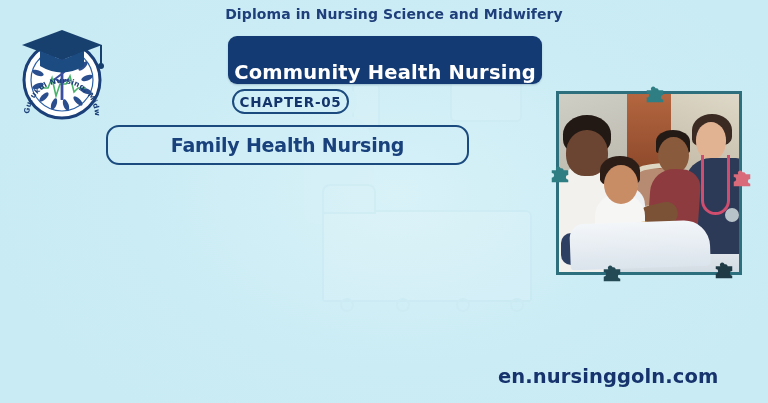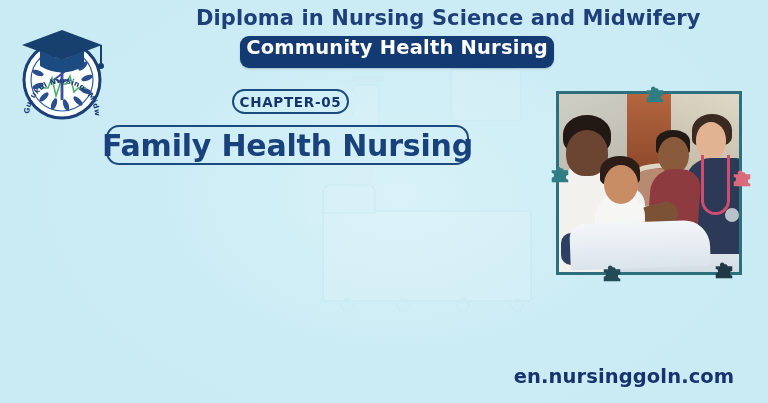--- a/index.html
+++ b/index.html
@@ -65,37 +65,36 @@
     border:2px solid #c3e2ec; top:238px;
   }
 
   
   .logo{ position:absolute; left:10px; top:14px; width:104px; height:110px; }
   .logo svg{ display:block; width:104px; height:110px; }
 
   
   .diploma{
     position:absolute; left:196px; top:6px; width:396px;
-    text-align:left;
+    text-align:center;
     font-family:"DejaVu Sans", sans-serif;
-    font-size:21px;
+    font-size:14px;
     font-weight:600;
     letter-spacing:.1px;
     color:#1f3f7a;
     white-space:nowrap;
   }
 
   .chn-banner{
     position:absolute; left:228px; top:36px;
-    width:314px; height:32px;
+    width:314px; height:48px;
     background:#133a73;
     border-radius:9px;
-    display:flex; align-items:flex-start; justify-content:center;
+    display:flex; align-items:flex-end; justify-content:center;
     box-shadow:0 1px 2px rgba(10,40,80,.22);
-    margin-left:12px;
   }
   .chn-banner span{
     color:#ffffff;
     font-size:19.5px;
     font-weight:bold;
     letter-spacing:.2px;
     white-space:nowrap;
   }
 
   .chapter-pill{
@@ -117,21 +116,21 @@
   .fhn-pill{
     position:absolute; left:106px; top:125px;
     width:363px; height:40px;
     border:2px solid #1b4a7e;
     border-radius:13px;
     display:flex; align-items:center; justify-content:center;
     background:rgba(208,238,247,.4);
   }
   .fhn-pill span{
     color:#19417c;
-    font-size:30px;
+    font-size:19px;
     font-weight:bold;
     letter-spacing:-.2px;
     white-space:nowrap;
   }
 
   
   .main-title{
     position:absolute; left:8px; top:176px;
     width:530px;
     text-align:center;
@@ -141,21 +140,20 @@
     line-height:1.12;
     letter-spacing:-.8px;
     text-shadow:0 1px 0 rgba(255,255,255,.35);
   }
   .main-title .tl{ display:block; }
 
   
   .site-url{
     position:absolute; left:498px; top:365px;
     width:252px;
-    text-align:center;
     color:#17336d;
     font-size:19.5px;
     font-weight:bold;
     letter-spacing:.1px;
     white-space:nowrap;
   }
 
   
   .photo-frame{
     position:absolute; left:556px; top:91px;

